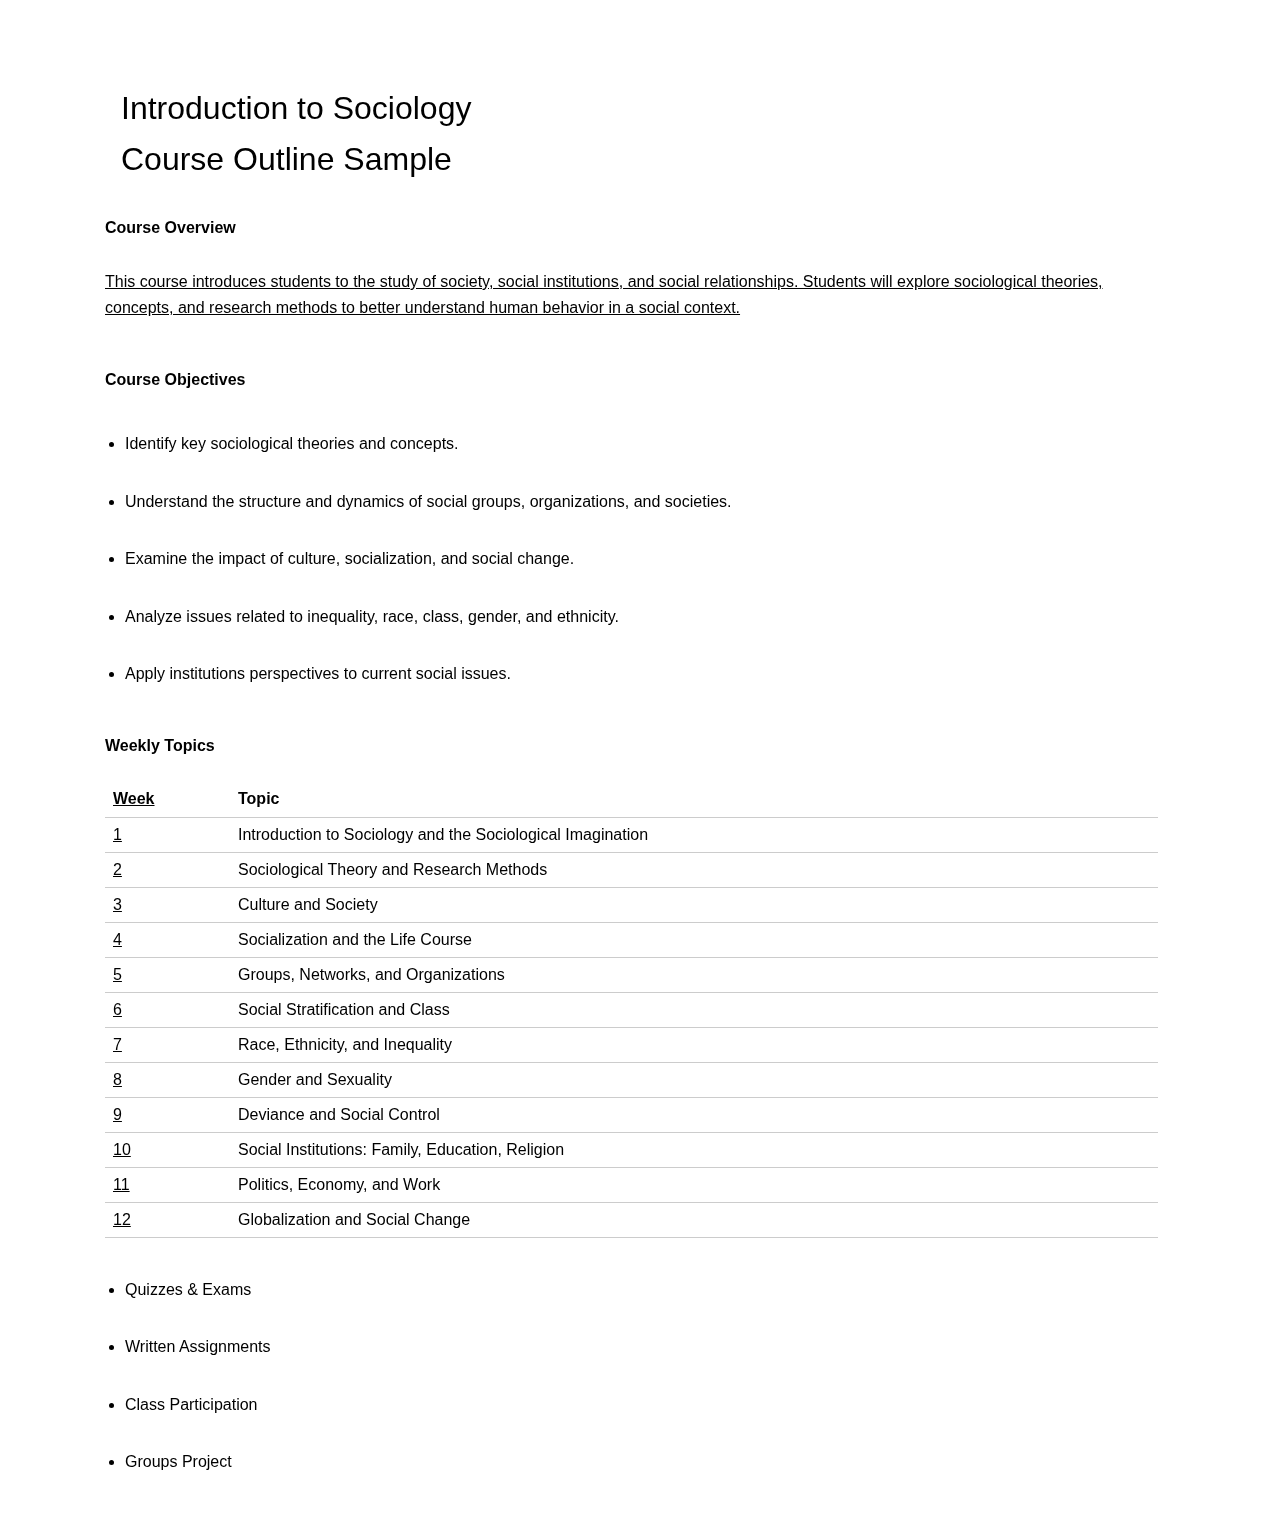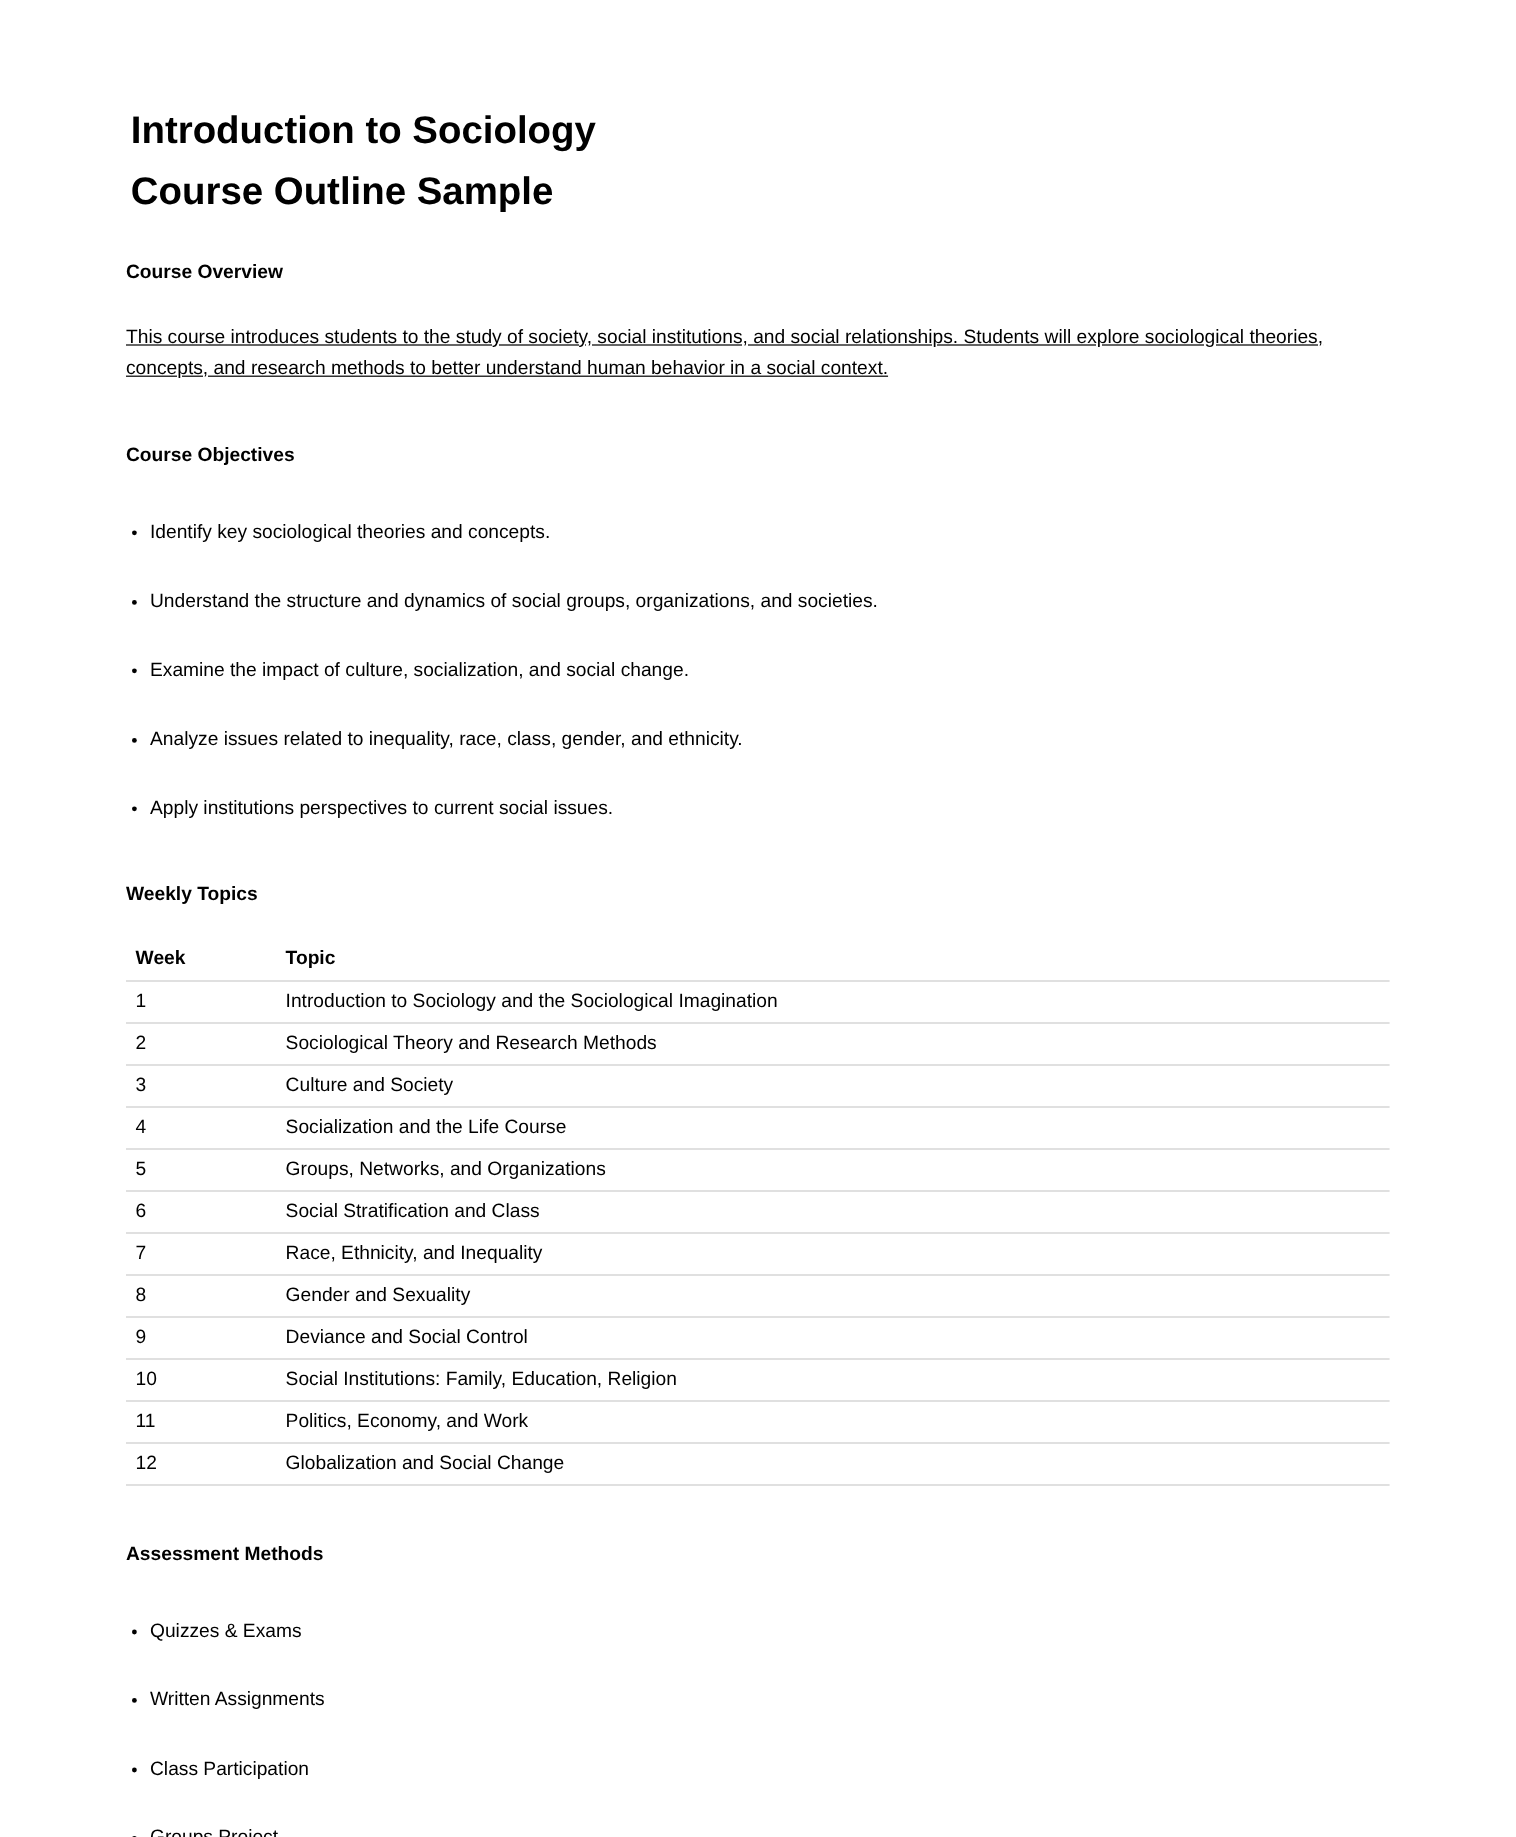--- a/index.html
+++ b/index.html
@@ -14,23 +14,23 @@
       line-height: 1.6;
     }
     .page {
       width: 1053px;
       margin: 0 auto;
       padding-top: 83px;
       padding-bottom: 200px;
     }
     h1 {
       font-size: 32px;
-      font-weight: bold;
+      font-weight: normal;
       line-height: 51px;
-      margin: 0 0 24px 4px;
+      margin: 0 0 24px 16px;
     }
     h1 span { display: block; }
     h2 {
       font-size: 16px;
       font-weight: bold;
       line-height: 38px;
       margin: 0 0 20px 0;
     }
     p {
       margin: 0 0 40px 0;
@@ -54,21 +54,21 @@
       text-align: left;
       padding: 0 8px;
       height: 34px;
       border-bottom: 1px solid #cccccc;
       vertical-align: middle;
     }
     th {
       font-weight: bold;
       height: 36px;
     }
-    th.week-col, td.week-col { width: 109px; }
+    th.week-col, td.week-col { width: 109px; text-decoration: underline; }
     .section-overview h2 { margin-bottom: 22px; }
     .section-objectives h2 { margin-bottom: 22px; }
     .section-topics h2 { margin-bottom: 16px; }
     .section-assessment h2 { margin-bottom: 20px; }
   </style>
 </head>
 <body>
 
 <div class="page">
 
@@ -149,21 +149,20 @@
         </tr>
         <tr>
           <td class="week-col">12</td>
           <td>Globalization and Social Change</td>
         </tr>
       </tbody>
     </table>
   </section>
 
   <section class="section-assessment">
-    <h2>Assessment Methods</h2>
     <ul>
       <li>Quizzes &amp; Exams</li>
       <li>Written Assignments</li>
       <li>Class Participation</li>
       <li>Groups Project</li>
     </ul>
   </section>
 
 </div>
 

